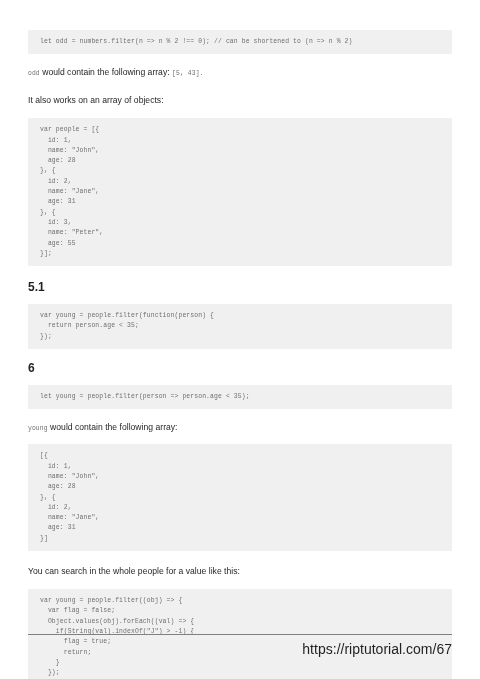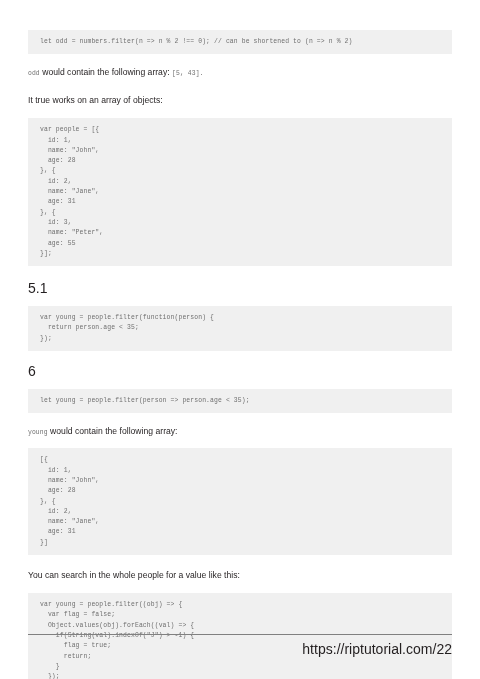--- a/index.html
+++ b/index.html
@@ -50,22 +50,22 @@
     letter-spacing: 0.01px;
   }
   code.inline {
     font-family: "Liberation Mono", "DejaVu Sans Mono", monospace;
     font-size: 6.4px;
     color: #6f6f6f;
     letter-spacing: 0.1px;
   }
   
   h2.heading {
-    font-size: 14px;
-    font-weight: normal;
+    font-size: 12px;
+    font-weight: bold;
     color: #231f20;
     margin: 0;
     letter-spacing: 0.02px;
   }
   
   .sp-14 { height: 14px; }
   .sp-12 { height: 12px; }
   .sp-10 { height: 10px; }
   .sp-9  { height: 9px; }
   
@@ -98,21 +98,21 @@
   <div class="content">
 
     <pre class="code-block">let odd = numbers.filter(n =&gt; n % 2 !== 0); // can be shortened to (n =&gt; n % 2)</pre>
 
     <div class="sp-12"></div>
 
     <p class="para"><code class="inline">odd</code><span> would contain the following array: </span><code class="inline">[5, 43]</code><code class="inline">.</code></p>
 
     <div class="sp-14"></div>
 
-    <p class="para">It true works on an array of objects:</p>
+    <p class="para">It also works on an array of objects:</p>
 
     <div class="sp-12"></div>
 
     <pre class="code-block">var people = [{
   id: 1,
   name: "John",
   age: 28
 }, {
   id: 2,
   name: "Jane",
@@ -173,16 +173,16 @@
   });
   if(flag) return obj;
 });</pre>
 
   </div>
 
   <div class="footer">
     <hr class="footer-rule">
     <div class="footer-row">
       <span class="footer-url">https://riptutorial.com/</span>
-      <span class="footer-page">22</span>
+      <span class="footer-page">67</span>
     </div>
   </div>
 </div>
 
 </body></html>

